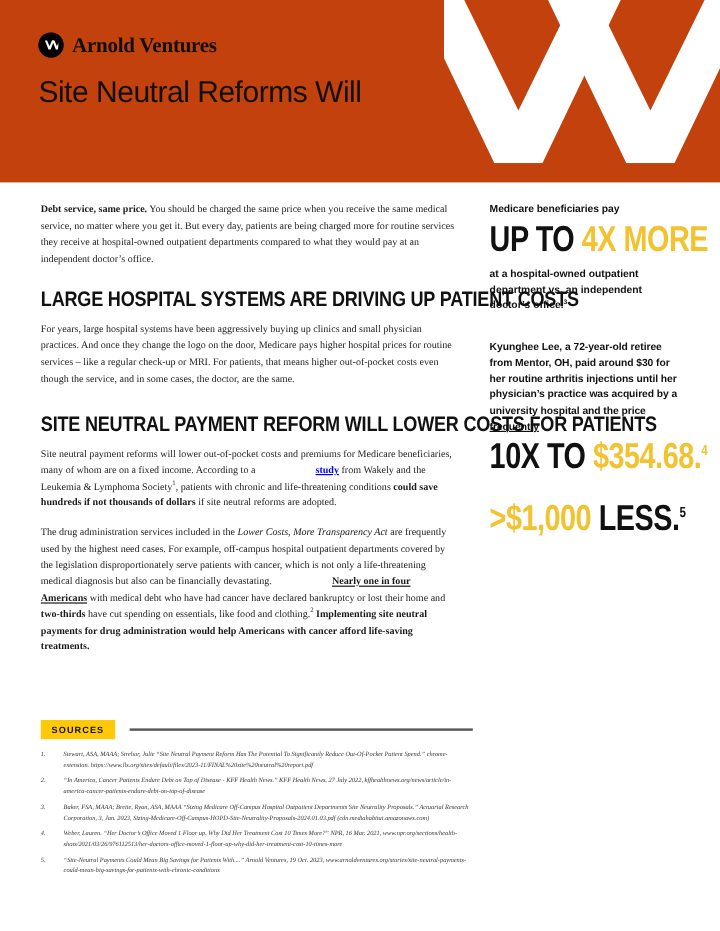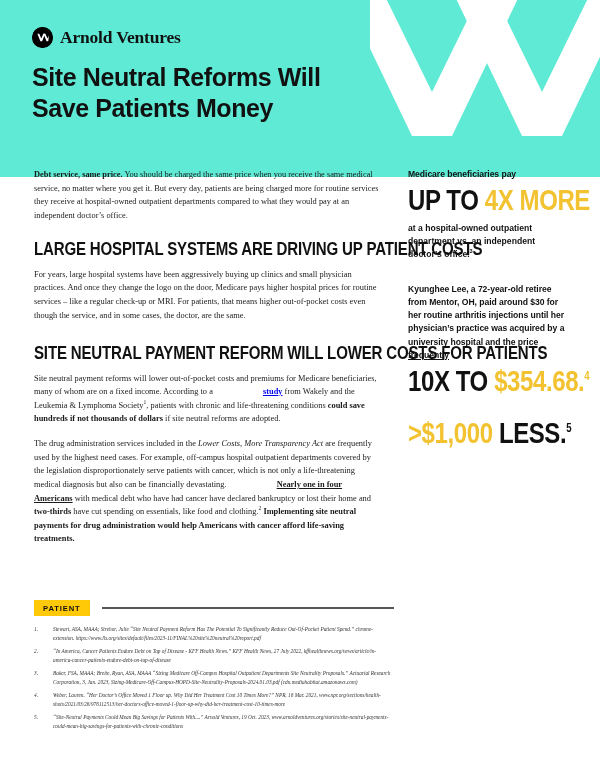--- a/index.html
+++ b/index.html
@@ -17,22 +17,22 @@
     position: relative;
     width: 600px;
     height: 776px;
     background: #ffffff;
   }
 
   
   .header {
     position: relative;
     width: 600px;
-    height: 177px;
-    background: #5eead4;
+    height: 152px;
+    background: #c2410c;
     overflow: hidden;
   }
   .header-chevrons {
     position: absolute;
     top: -4px;
     right: -10px;
     width: 240px;
     height: 140px;
     pointer-events: none;
   }
@@ -59,21 +59,21 @@
     color: #111111;
     letter-spacing: -0.2px;
     white-space: nowrap;
   }
   .headline {
     position: absolute;
     left: 32px;
     top: 62px;
     z-index: 3;
     font-family: "Liberation Sans", sans-serif;
-    font-weight: bold;
+    font-weight: normal;
     font-size: 25px;
     line-height: 1.22;
     color: #111111;
     letter-spacing: -0.4px;
     max-width: 420px;
   }
   .headline .l2 { display: block; }
 
   
   .columns {
@@ -239,21 +239,20 @@
       <svg class="brand-mark" viewBox="0 0 24 24">
         <circle cx="12" cy="12" r="12" fill="#000000"></circle>
         <path d="M6.2 7.6 L8.3 7.6 L10.6 13.2 L12.9 7.6 L15 7.6 L11.6 16.2 L9.6 16.2 Z" fill="#FFFFFF"></path>
         <path d="M13.2 7.6 L15.3 7.6 L17.6 13.2 L19 9.8 L19 12.6 L18.6 16.2 L16.6 16.2 Z" fill="#FFFFFF"></path>
       </svg>
       <span class="brand-name">Arnold Ventures</span>
     </div>
 
     <div class="headline">
       <span class="l1">Site Neutral Reforms Will</span>
-      <span class="l2">Save Patients Money</span>
     </div>
   </div>
 
   <div class="columns">
 
     <div class="col-left">
 
       <p class="para"><b>Debt service, same price.</b><span> You should be charged the same price when you receive the same medical service, no matter where you get it. But every day, patients are being charged more for routine services they receive at hospital-owned outpatient departments compared to what they would pay at an independent doctor’s office.</span></p>
 
       <h2 class="section-head sec1">LARGE HOSPITAL SYSTEMS ARE DRIVING UP PATIENT COSTS</h2>
@@ -282,21 +281,21 @@
 
       <div class="stat-block">
         <div class="stat-big"><span class="accent">&gt;$1,000</span><span> LESS.</span><span class="sup-n">5</span></div>
       </div>
 
     </div>
   </div>
 
   <div class="sources">
     <div class="sources-head-row">
-      <span class="sources-badge">PATIENT</span>
+      <span class="sources-badge">SOURCES</span>
       <span class="sources-rule"></span>
     </div>
     <ul class="src-list">
       <li class="src-item">
         <span class="src-num">1.</span>
         <span class="src-text">Stewart, ASA, MAAA; Strehor, Julie “Site Neutral Payment Reform Has The Potential To Significantly Reduce Out-Of-Pocket Patient Spend.” chrome-extension. https://www.lls.org/sites/default/files/2023-11/FINAL%20site%20neutral%20report.pdf</span>
       </li>
       <li class="src-item">
         <span class="src-num">2.</span>
         <span class="src-text">“In America, Cancer Patients Endure Debt on Top of Disease - KFF Health News.” KFF Health News, 27 July 2022, kffhealthnews.org/news/article/in-america-cancer-patients-endure-debt-on-top-of-disease</span>

